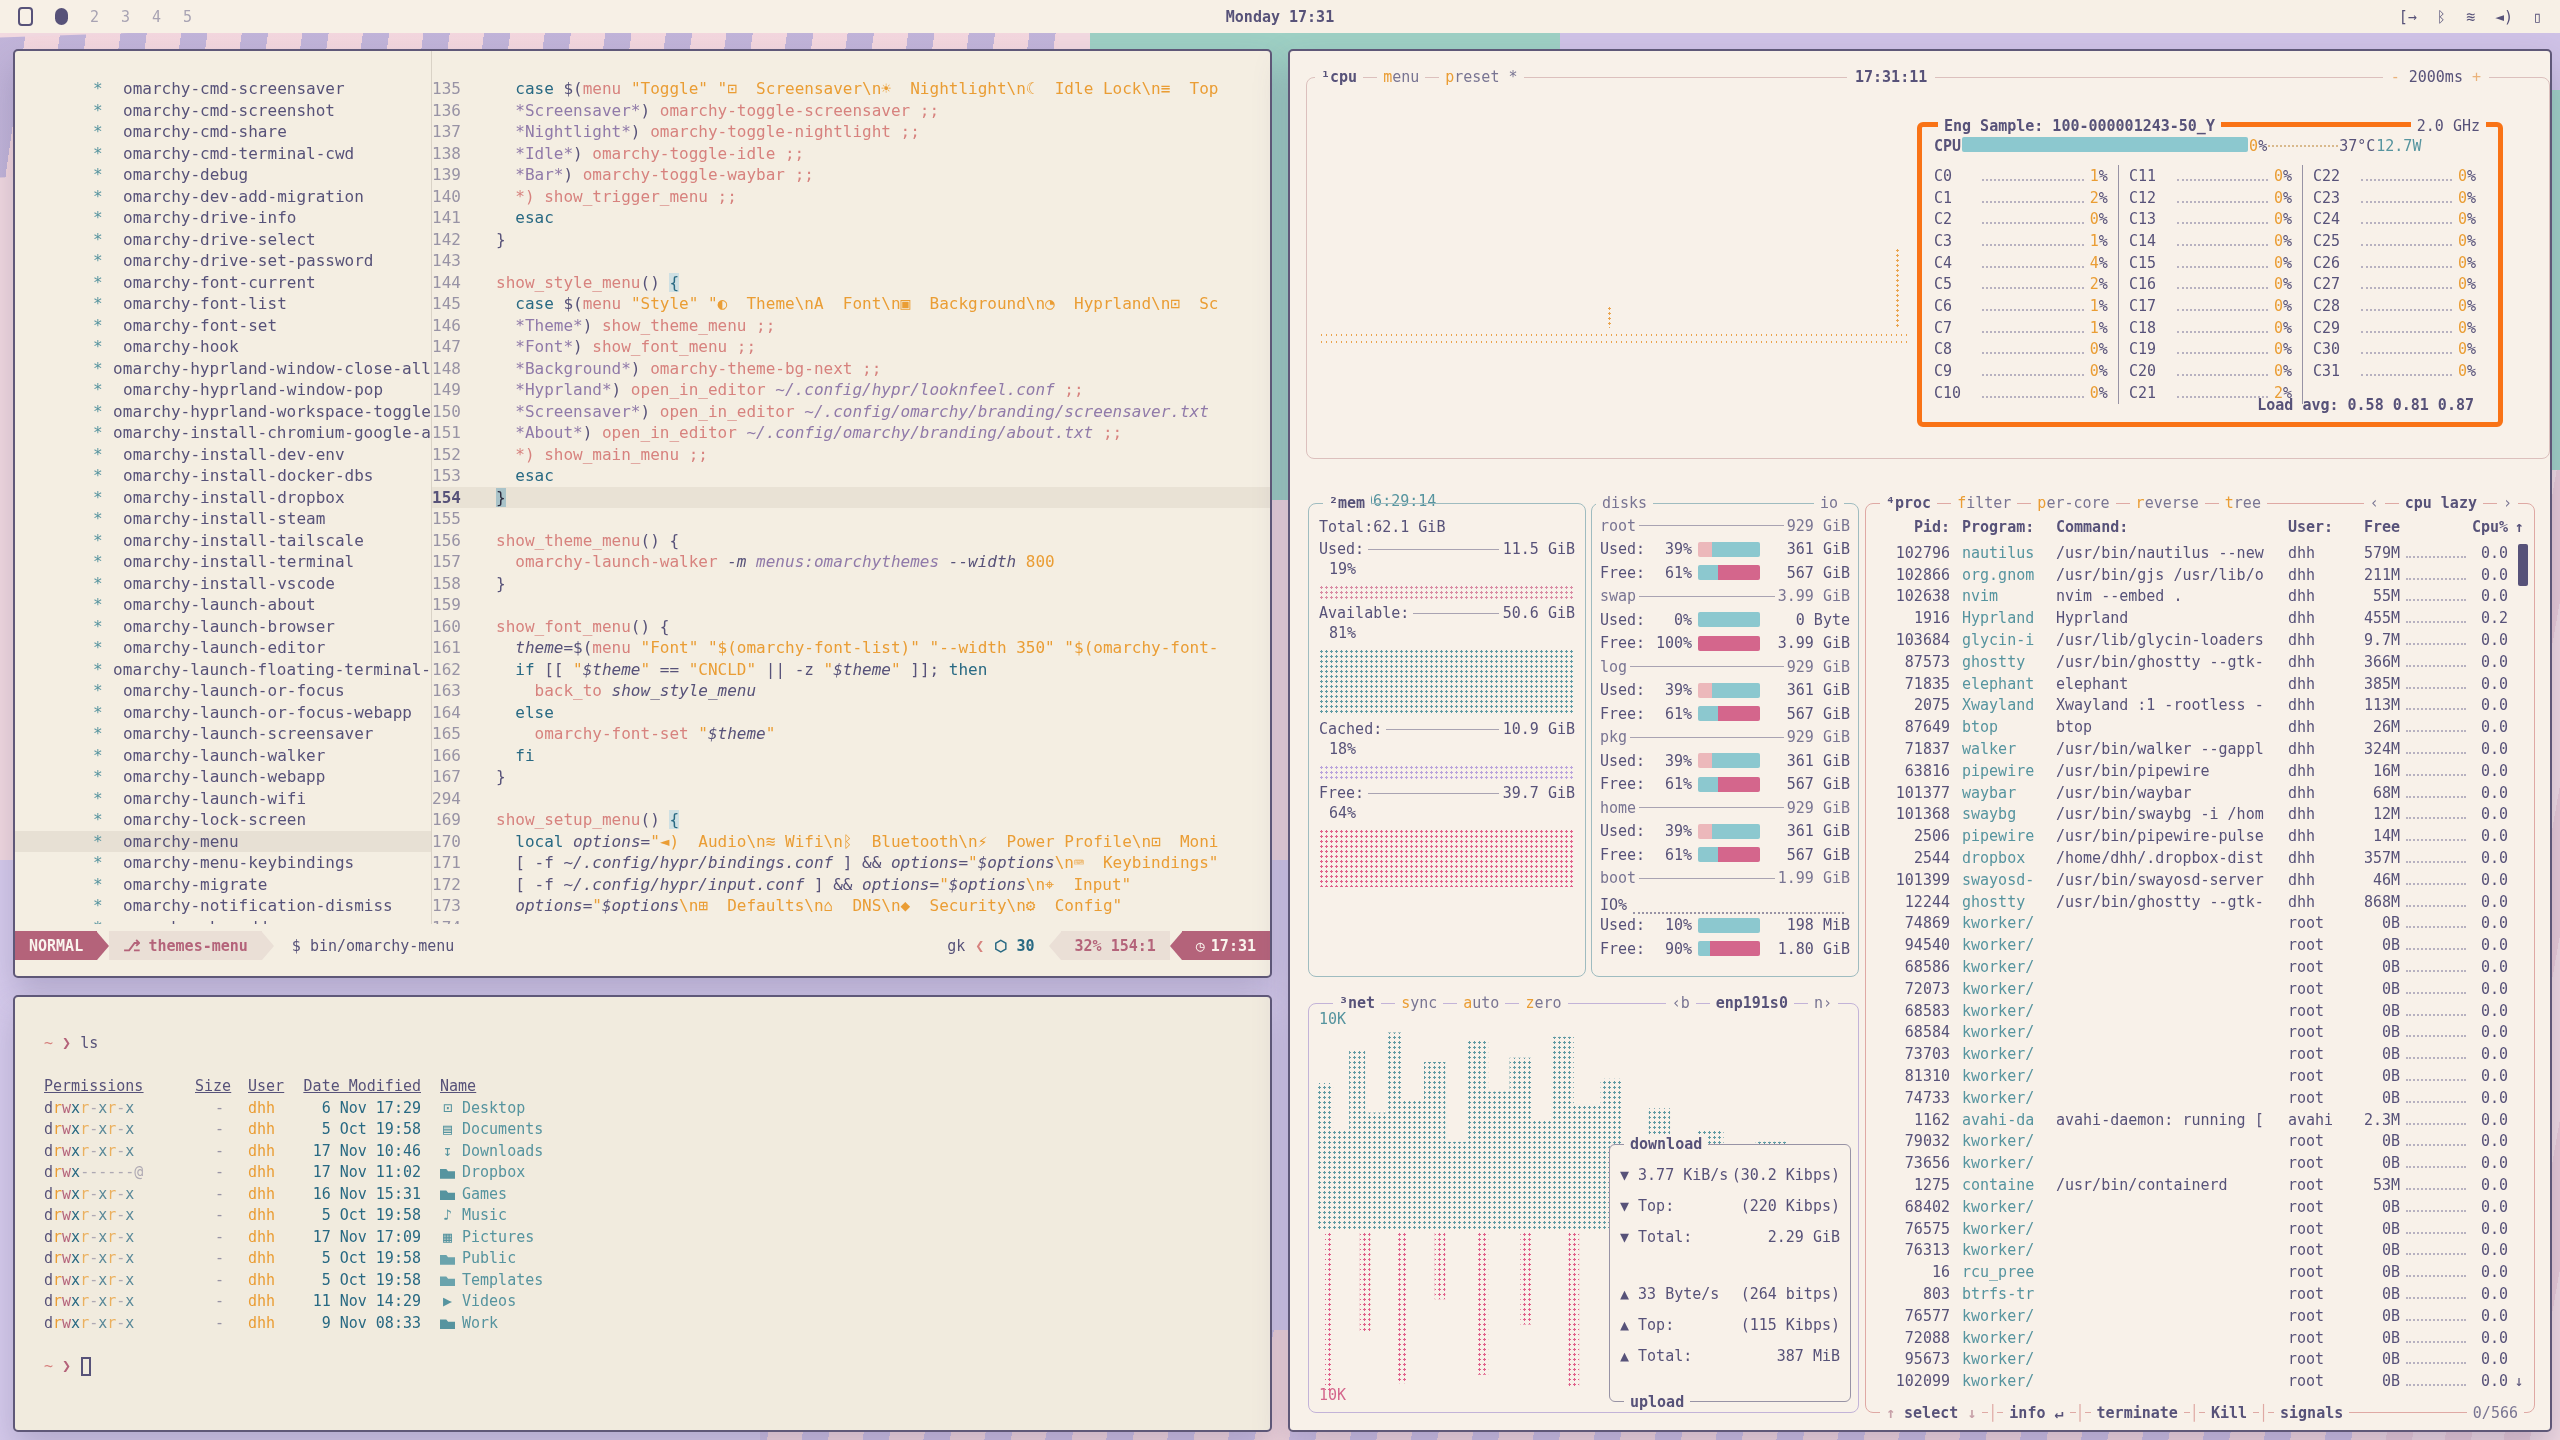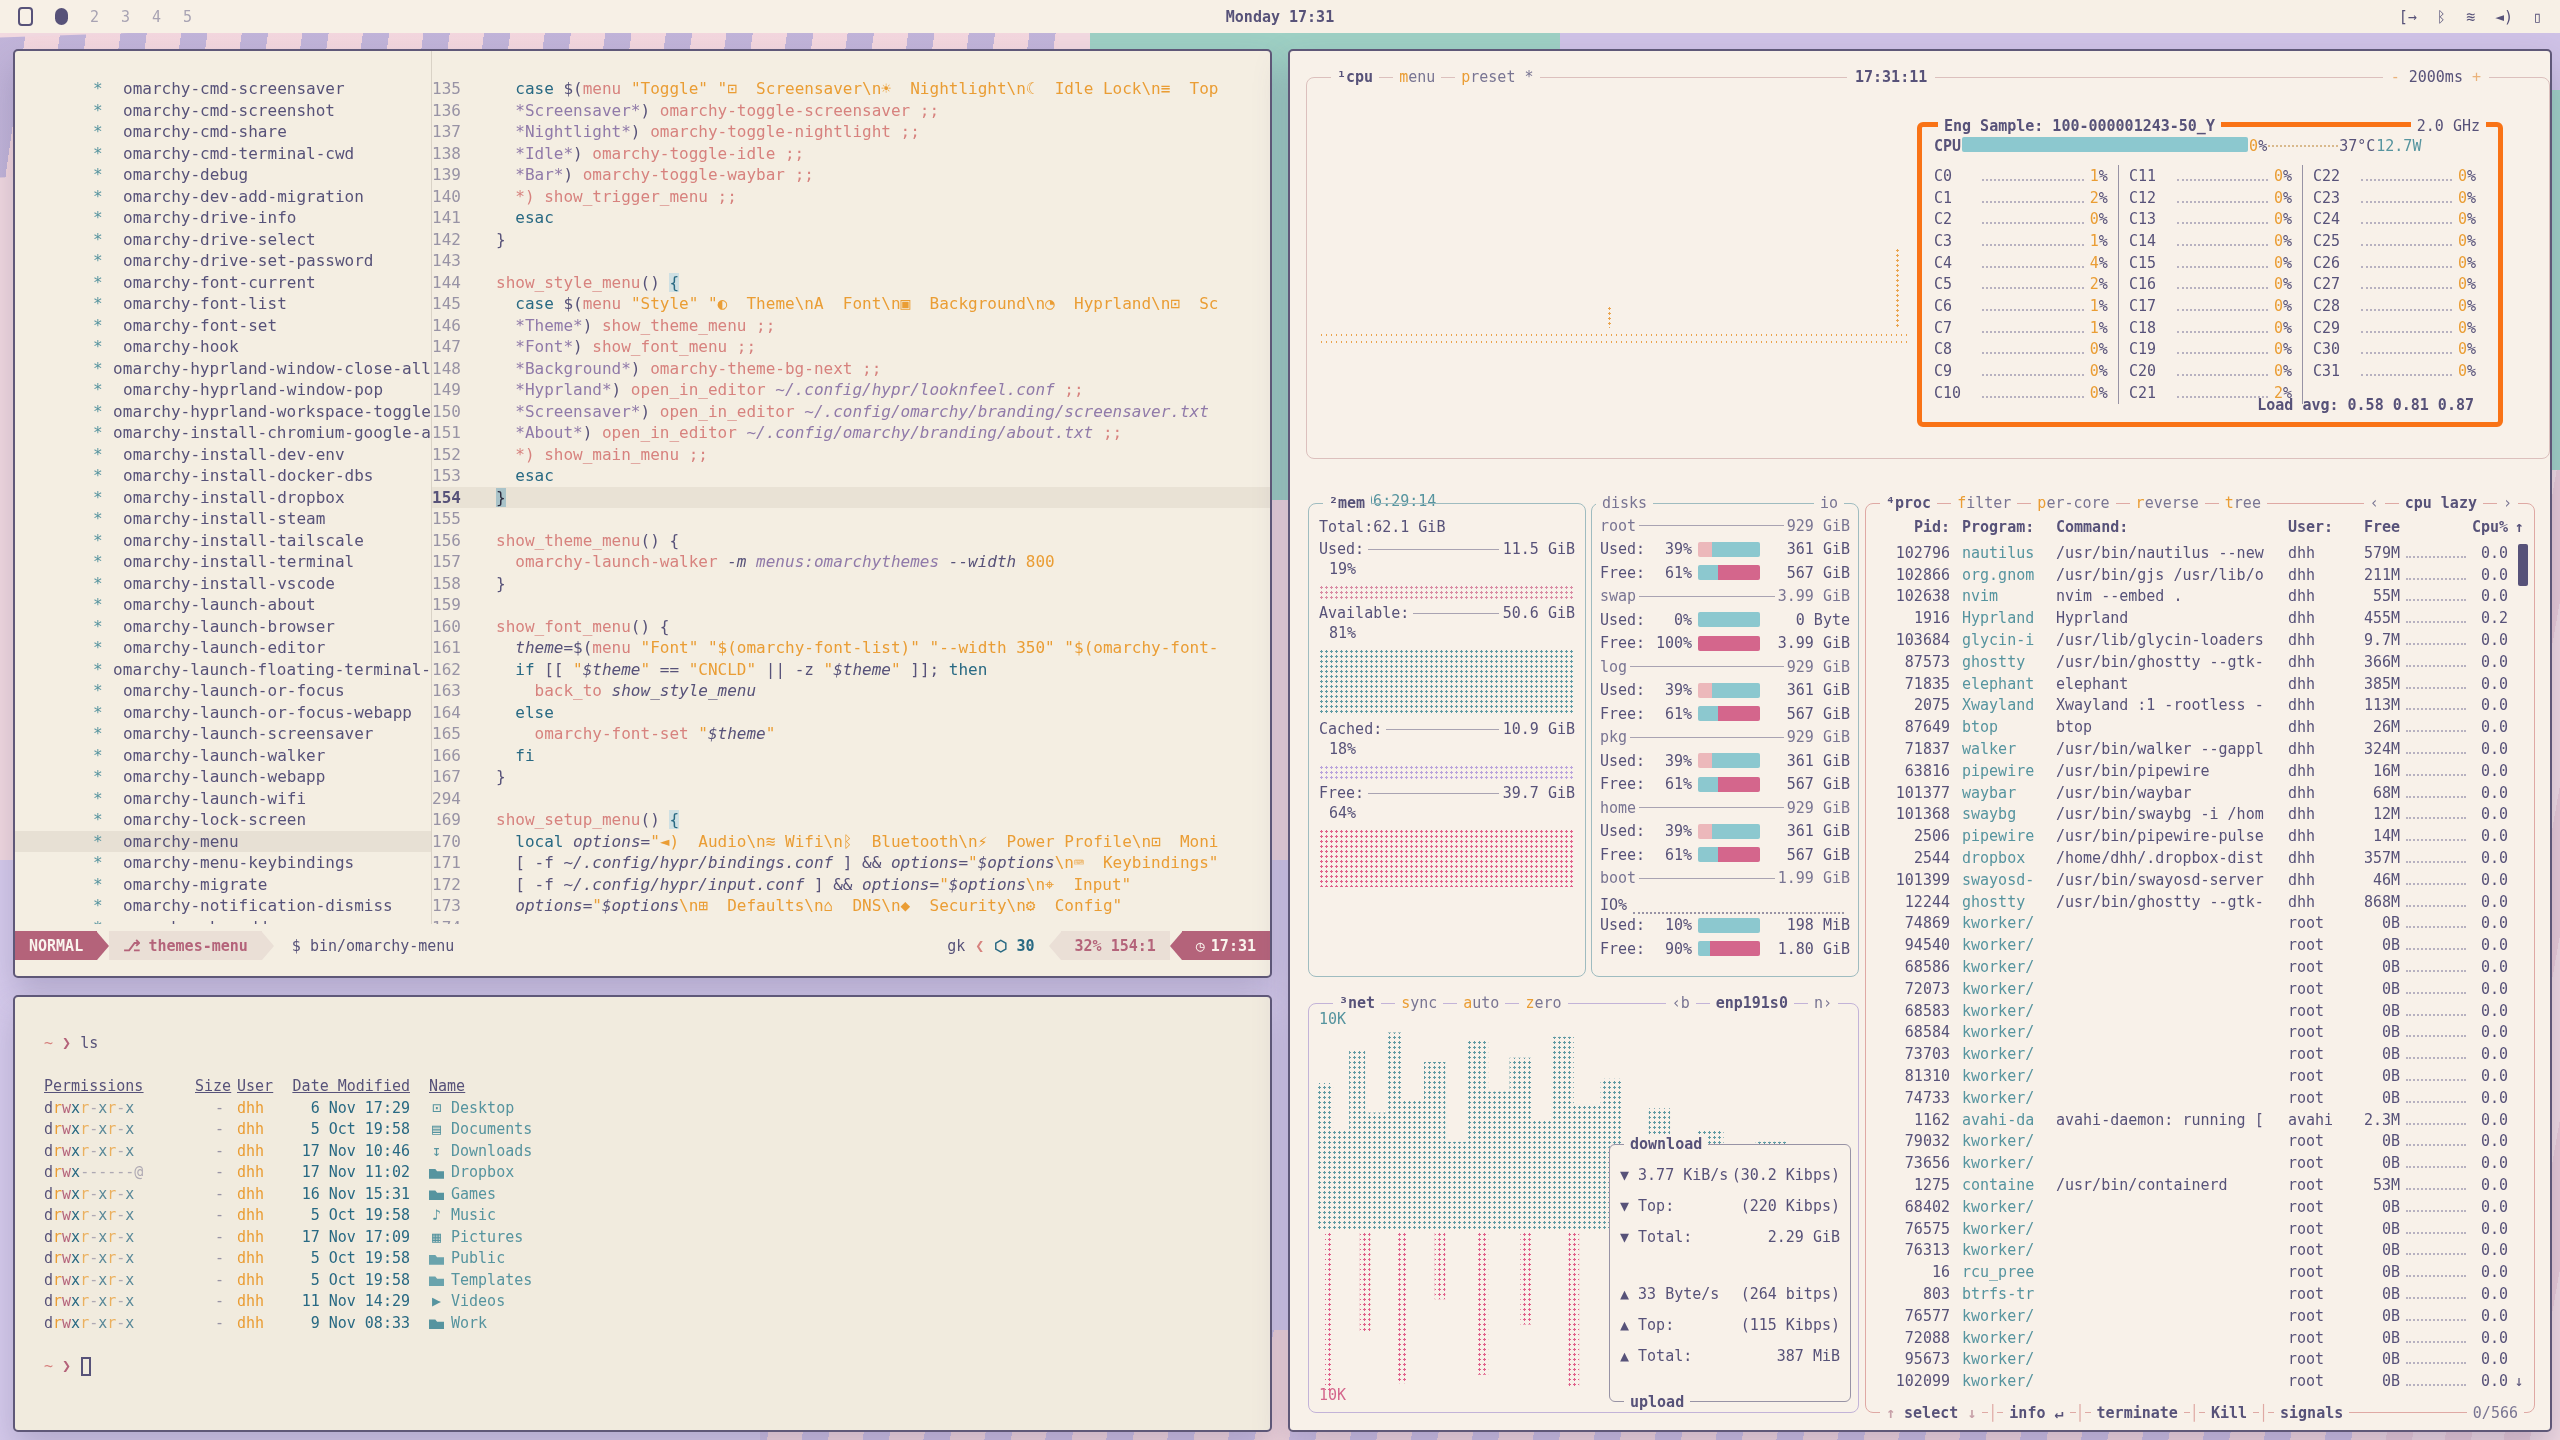--- a/index.html
+++ b/index.html
@@ -58,21 +58,21 @@
   .sl-badge{color:#286983;margin-right:14px}
   .arrow-l{width:0;height:0;border-top:14.5px solid transparent;border-bottom:14.5px solid transparent;border-right:12px solid #eadfd6}
   .seg.pos{background:#eadfd6;color:#b4637a}
   .arrow-l2{width:0;height:0;border-top:14.5px solid transparent;border-bottom:14.5px solid transparent;border-right:12px solid #b4637a}
   .seg.time{background:#b4637a;color:#faf4ed;gap:6px}
   
   .term-pad{padding:36px 0 0 29px;font-size:15px;line-height:21.5px;white-space:pre}
   .t-prompt{color:#d7827e}.t-caret{color:#b4637a}.t-cmd{color:#575279}
   .ls-head span{color:#575279;text-decoration:underline}
   .ls-row,.ls-head{display:flex;height:21.5px;align-items:center}
-  .col-perm{width:151px}.col-size{width:29px;text-align:right}.col-user{width:49px;margin-left:13px}
+  .col-perm{width:151px}.col-size{width:29px;text-align:right}.col-user{width:49px;margin-left:24px}
   .col-date{width:124px;text-align:right}.col-name{margin-left:19px;color:#56949f;display:flex;align-items:center;gap:7px}
   .pc-d{color:#575279}.pc-r{color:#ea9d34}.pc-w{color:#b4637a}.pc-x{color:#286983}.pc-m{color:#9893a5}
   .dim{opacity:.75}
   .mut{color:#9893a5}
   .u-dhh{color:#ea9d34}.d-date{color:#286983}
   .fold{width:15px;height:12px;background:#56949f;clip-path:polygon(0 18%,42% 18%,54% 38%,100% 38%,100% 100%,0 100%)}
   .fold.open{background:#6aa3ac}
   .gly{color:#56949f;width:15px;display:inline-block;text-align:center}
   .cursor-hollow{display:inline-block;width:10px;height:19px;border:2px solid #575279;vertical-align:middle;margin-left:10px}
   .blank-line{height:21.5px}
@@ -309,21 +309,21 @@
   </div>
 </div>
 
 <div class="w" id="win-term">
   <div class="term-pad" id="termbody"><div class="ls-row"><span class="t-prompt">~ </span><span class="t-caret">❯ </span><span class="t-cmd">ls</span></div><div class="blank-line"></div><div class="ls-head"><span class="col-perm"><span>Permissions</span></span><span class="col-size"><span>Size</span></span><span class="col-user"><span>User</span></span><span class="col-date"><span>Date Modified</span></span><span class="col-name" style="color: rgb(87, 82, 121);"><span>Name</span></span></div><div class="ls-row"><span class="col-perm"><span class="pc-d">d</span><span class="pc-r">r</span><span class="pc-w">w</span><span class="pc-x">x</span><span class="pc-r dim">r</span><span class="pc-m dim">-</span><span class="pc-x dim">x</span><span class="pc-r dim">r</span><span class="pc-m dim">-</span><span class="pc-x dim">x</span></span><span class="col-size mut">-</span><span class="col-user u-dhh">dhh</span><span class="col-date d-date">6 Nov 17:29</span><span class="col-name"><span class="gly">⊡</span><span>Desktop</span></span></div><div class="ls-row"><span class="col-perm"><span class="pc-d">d</span><span class="pc-r">r</span><span class="pc-w">w</span><span class="pc-x">x</span><span class="pc-r dim">r</span><span class="pc-m dim">-</span><span class="pc-x dim">x</span><span class="pc-r dim">r</span><span class="pc-m dim">-</span><span class="pc-x dim">x</span></span><span class="col-size mut">-</span><span class="col-user u-dhh">dhh</span><span class="col-date d-date">5 Oct 19:58</span><span class="col-name"><span class="gly">▤</span><span>Documents</span></span></div><div class="ls-row"><span class="col-perm"><span class="pc-d">d</span><span class="pc-r">r</span><span class="pc-w">w</span><span class="pc-x">x</span><span class="pc-r dim">r</span><span class="pc-m dim">-</span><span class="pc-x dim">x</span><span class="pc-r dim">r</span><span class="pc-m dim">-</span><span class="pc-x dim">x</span></span><span class="col-size mut">-</span><span class="col-user u-dhh">dhh</span><span class="col-date d-date">17 Nov 10:46</span><span class="col-name"><span class="gly">↧</span><span>Downloads</span></span></div><div class="ls-row"><span class="col-perm"><span class="pc-d">d</span><span class="pc-r">r</span><span class="pc-w">w</span><span class="pc-x">x</span><span class="pc-m dim">-</span><span class="pc-m dim">-</span><span class="pc-m dim">-</span><span class="pc-m dim">-</span><span class="pc-m dim">-</span><span class="pc-m dim">-</span><span class="pc-m dim">@</span></span><span class="col-size mut">-</span><span class="col-user u-dhh">dhh</span><span class="col-date d-date">17 Nov 11:02</span><span class="col-name"><span class="fold"></span><span>Dropbox</span></span></div><div class="ls-row"><span class="col-perm"><span class="pc-d">d</span><span class="pc-r">r</span><span class="pc-w">w</span><span class="pc-x">x</span><span class="pc-r dim">r</span><span class="pc-m dim">-</span><span class="pc-x dim">x</span><span class="pc-r dim">r</span><span class="pc-m dim">-</span><span class="pc-x dim">x</span></span><span class="col-size mut">-</span><span class="col-user u-dhh">dhh</span><span class="col-date d-date">16 Nov 15:31</span><span class="col-name"><span class="fold"></span><span>Games</span></span></div><div class="ls-row"><span class="col-perm"><span class="pc-d">d</span><span class="pc-r">r</span><span class="pc-w">w</span><span class="pc-x">x</span><span class="pc-r dim">r</span><span class="pc-m dim">-</span><span class="pc-x dim">x</span><span class="pc-r dim">r</span><span class="pc-m dim">-</span><span class="pc-x dim">x</span></span><span class="col-size mut">-</span><span class="col-user u-dhh">dhh</span><span class="col-date d-date">5 Oct 19:58</span><span class="col-name"><span class="gly">♪</span><span>Music</span></span></div><div class="ls-row"><span class="col-perm"><span class="pc-d">d</span><span class="pc-r">r</span><span class="pc-w">w</span><span class="pc-x">x</span><span class="pc-r dim">r</span><span class="pc-m dim">-</span><span class="pc-x dim">x</span><span class="pc-r dim">r</span><span class="pc-m dim">-</span><span class="pc-x dim">x</span></span><span class="col-size mut">-</span><span class="col-user u-dhh">dhh</span><span class="col-date d-date">17 Nov 17:09</span><span class="col-name"><span class="gly">▦</span><span>Pictures</span></span></div><div class="ls-row"><span class="col-perm"><span class="pc-d">d</span><span class="pc-r">r</span><span class="pc-w">w</span><span class="pc-x">x</span><span class="pc-r dim">r</span><span class="pc-m dim">-</span><span class="pc-x dim">x</span><span class="pc-r dim">r</span><span class="pc-m dim">-</span><span class="pc-x dim">x</span></span><span class="col-size mut">-</span><span class="col-user u-dhh">dhh</span><span class="col-date d-date">5 Oct 19:58</span><span class="col-name"><span class="fold open"></span><span>Public</span></span></div><div class="ls-row"><span class="col-perm"><span class="pc-d">d</span><span class="pc-r">r</span><span class="pc-w">w</span><span class="pc-x">x</span><span class="pc-r dim">r</span><span class="pc-m dim">-</span><span class="pc-x dim">x</span><span class="pc-r dim">r</span><span class="pc-m dim">-</span><span class="pc-x dim">x</span></span><span class="col-size mut">-</span><span class="col-user u-dhh">dhh</span><span class="col-date d-date">5 Oct 19:58</span><span class="col-name"><span class="fold open"></span><span>Templates</span></span></div><div class="ls-row"><span class="col-perm"><span class="pc-d">d</span><span class="pc-r">r</span><span class="pc-w">w</span><span class="pc-x">x</span><span class="pc-r dim">r</span><span class="pc-m dim">-</span><span class="pc-x dim">x</span><span class="pc-r dim">r</span><span class="pc-m dim">-</span><span class="pc-x dim">x</span></span><span class="col-size mut">-</span><span class="col-user u-dhh">dhh</span><span class="col-date d-date">11 Nov 14:29</span><span class="col-name"><span class="gly">▶</span><span>Videos</span></span></div><div class="ls-row"><span class="col-perm"><span class="pc-d">d</span><span class="pc-r">r</span><span class="pc-w">w</span><span class="pc-x">x</span><span class="pc-r dim">r</span><span class="pc-m dim">-</span><span class="pc-x dim">x</span><span class="pc-r dim">r</span><span class="pc-m dim">-</span><span class="pc-x dim">x</span></span><span class="col-size mut">-</span><span class="col-user u-dhh">dhh</span><span class="col-date d-date">9 Nov 08:33</span><span class="col-name"><span class="fold"></span><span>Work</span></span></div><div class="blank-line"></div><div class="ls-row"><span class="t-prompt">~ </span><span class="t-caret">❯</span><span class="cursor-hollow"></span></div></div>
 </div>
 
 <div class="w" id="win-btop">
 
   <div class="bx" id="cpu-box">
-    <div class="btitle" style="left:24px" id="cpu-tabs">
+    <div class="btitle" style="left:8px" id="cpu-tabs">
         <span class="btab">¹cpu</span>
         <span class="btab pale"><span class="hot">m</span>enu</span>
         <span class="btab pale"><span class="hot">p</span>reset *</span>
       </div>
     <div class="btime">17:31:11</div>
     <div class="bint"><span class="pm">-</span> <span>2000ms</span> <span class="pm">+</span></div>
     <div class="cpu-graph">
       <div class="dotrow sparse" style="width:70%"></div>
       <div class="dotrow"></div>
       <div class="dotrow"></div>

